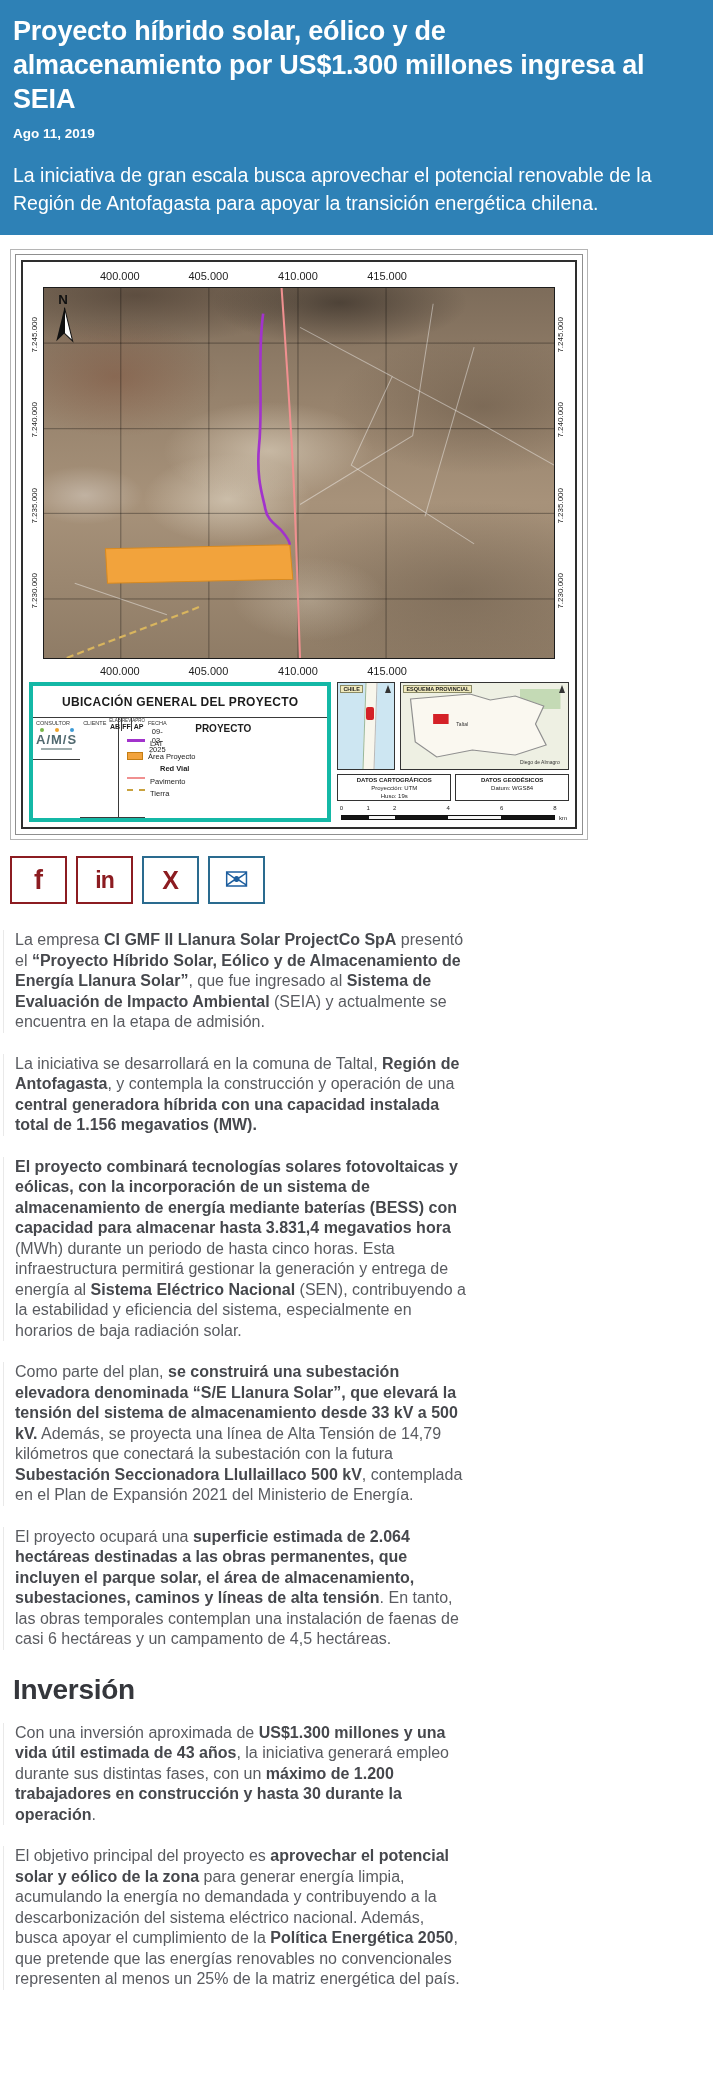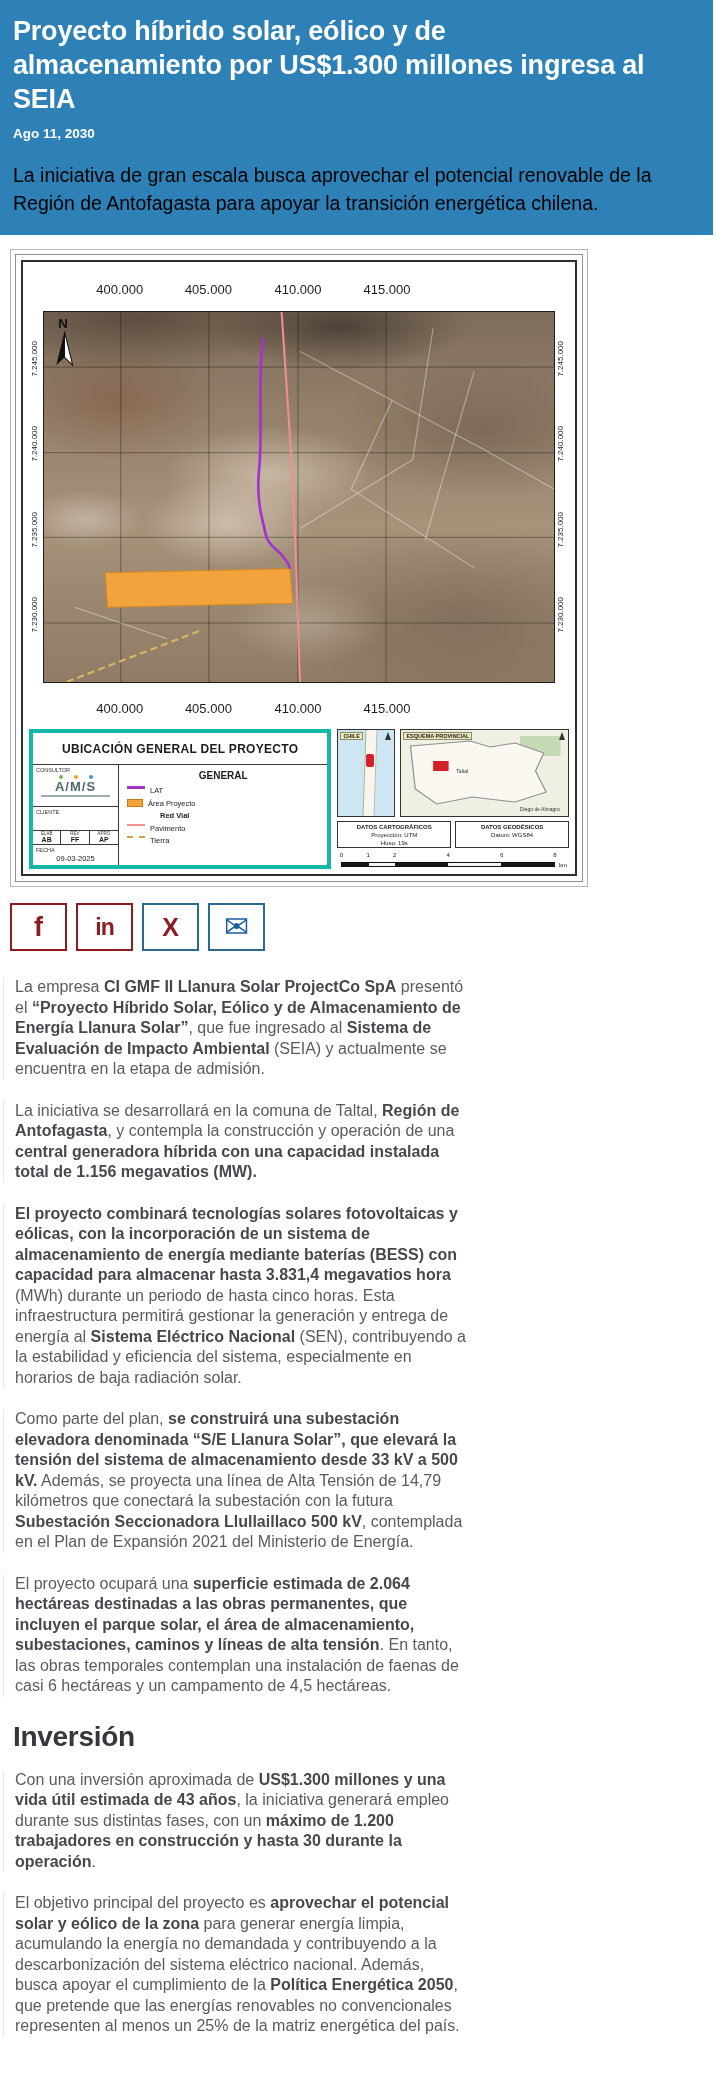--- a/index.html
+++ b/index.html
@@ -10,31 +10,31 @@
   }
 
   
   .banner { background:#2e81b6; width:713px; padding:14px 16px 18px 13px; }
   .banner h1 {
     margin:0 0 10px; max-width:635px; color:#fff;
     font-size:27px; line-height:34px; font-weight:bold; letter-spacing:-0.2px;
   }
   .banner .date { color:#fff; font-size:13.5px; font-weight:bold; margin:0 0 20px; }
   .banner .subtitle {
-    margin:0; max-width:676px; color:#000000;
+    margin:0; max-width:676px; color:#ffffff;
     font-size:19.5px; line-height:28px; font-weight:normal;
   }
 
   
   .mapfig { margin:14px 0 0 10px; width:578px; background:#fff;
             border:1px solid #b5b5b5; padding:4px; }
   .sheet  { border:1px solid #8f8f8f; padding:5px; }
   .frame  { border:2px solid #2e2e2e; padding:3px 6px 5px; }
 
-  .xrow { position:relative; height:14px; margin:16px 14px; font-size:13px; color:#1d1d1d; }
+  .xrow { position:relative; height:14px; margin:4px 14px; font-size:11px; color:#1d1d1d; }
   .xrow span { position:absolute; transform:translateX(-50%); top:1px; }
   .xrow.bottom span { top:2px; }
   .xt0{left:15%} .xt1{left:32.3%} .xt2{left:49.8%} .xt3{left:67.2%}
 
   .mid { display:flex; }
   .ycol { width:14px; position:relative; font-size:8px; color:#1d1d1d; }
   .ycol span {
     position:absolute; left:1px; writing-mode:vertical-rl; transform:rotate(180deg);
     white-space:nowrap;
   }
@@ -55,21 +55,21 @@
       linear-gradient(180deg,#7d6c5a 0%,#96826c 30%,#a7927a 58%,#8f7c66 100%);
   }
   .sat svg { position:absolute; inset:0; width:100%; height:100%; }
 
   .infopanel { display:flex; gap:6px; margin-top:5px; height:140px; color:#1c1c1c; }
   .ip-left { width:56%; border:4px solid #14b8a6; display:flex; flex-direction:column; }
   .maptitle { text-align:center; font-weight:bold; font-size:12px; letter-spacing:.3px;
               padding:9px 2px 8px; border-bottom:1px solid #3a3a3a; }
   .leftgrid { flex:1; display:flex; min-height:0; }
   .col-consultor { width:86px; border-right:1px solid #3a3a3a; display:flex;
-                   flex-direction:column; }
+                   flex-direction:row; }
   .cell { border-bottom:1px solid #3a3a3a; padding:2px 3px; position:relative; }
   .cell:last-child { border-bottom:none; }
   .microlabel { font-size:5.5px; color:#333; display:block; }
   .c-consultor { height:42px; }
   .logo { text-align:center; margin-top:2px; }
   .dots { display:flex; justify-content:center; gap:11px; height:5px; }
   .dot { width:4px; height:4px; border-radius:50%; }
   .dot.g{background:#7ab648} .dot.o{background:#f0a32a} .dot.b{background:#3e9bd6}
   .logo-letters { font-size:13px; font-weight:bold; letter-spacing:1px; color:#51696f; line-height:13px; }
   .tagline { height:2px; background:#9fadad; margin:2px 5px 0; }
@@ -152,21 +152,21 @@
                max-width:465px; }
   .article p b { color:#46484d;text-align:center; }
   .article h2 { border:none; padding-left:10px; margin:24px 0 17px;
                 font-size:28px; color:#35373c; letter-spacing:-0.3px; }
 </style>
 </head>
 <body>
 
 <header class="banner">
   <h1>Proyecto híbrido solar, eólico y de almacenamiento por US$1.300 millones ingresa al SEIA</h1>
-  <div class="date">Ago 11, 2030</div>
+  <div class="date">Ago 11, 2019</div>
   <p class="subtitle">La iniciativa de gran escala busca aprovechar el potencial renovable de la Región de Antofagasta para apoyar la transición energética chilena.</p>
 </header>
 
 <figure class="mapfig">
   <div class="sheet">
     <div class="frame">
 
       <div class="xrow top">
         <span class="xt0">400.000</span>
         <span class="xt1">405.000</span>
@@ -266,21 +266,21 @@
                   <span class="v">AP</span>
                 </div>
               </div>
               <div class="cell c-fecha">
                 <span class="microlabel">FECHA</span>
                 <span class="fecha-val">09-03-2025</span>
               </div>
             </div>
 
             <div class="col-leyenda">
-              <div class="ley-title">GENERAL</div>
+              <div class="ley-title">PROYECTO</div>
               <div class="ley-item">
                 <i class="sw sw-lat"></i>
                 <span class="lab">LAT</span>
               </div>
               <div class="ley-item">
                 <i class="sw sw-area"></i>
                 <span class="lab">Área Proyecto</span>
               </div>
               <div class="ley-item bold">
                 <i class="sw sw-none"></i>

